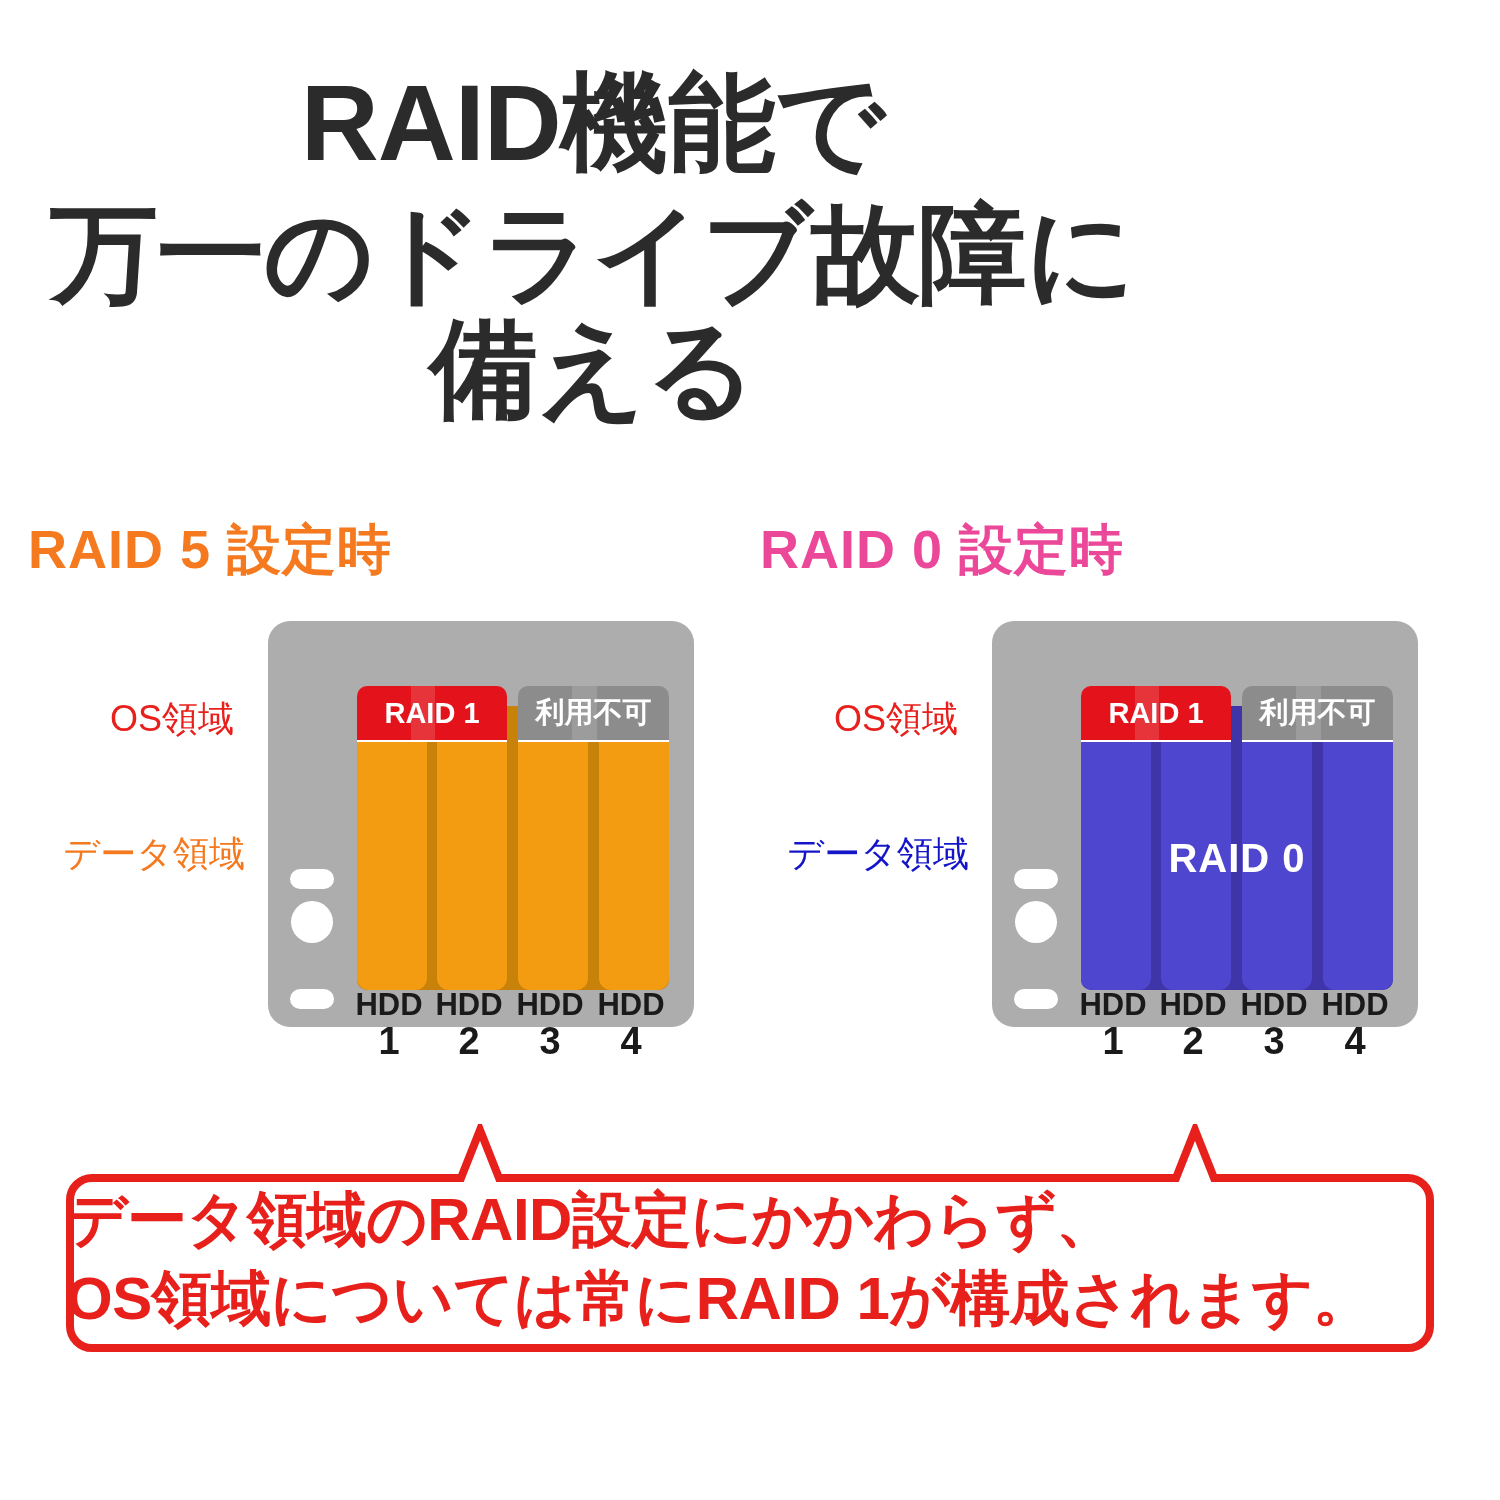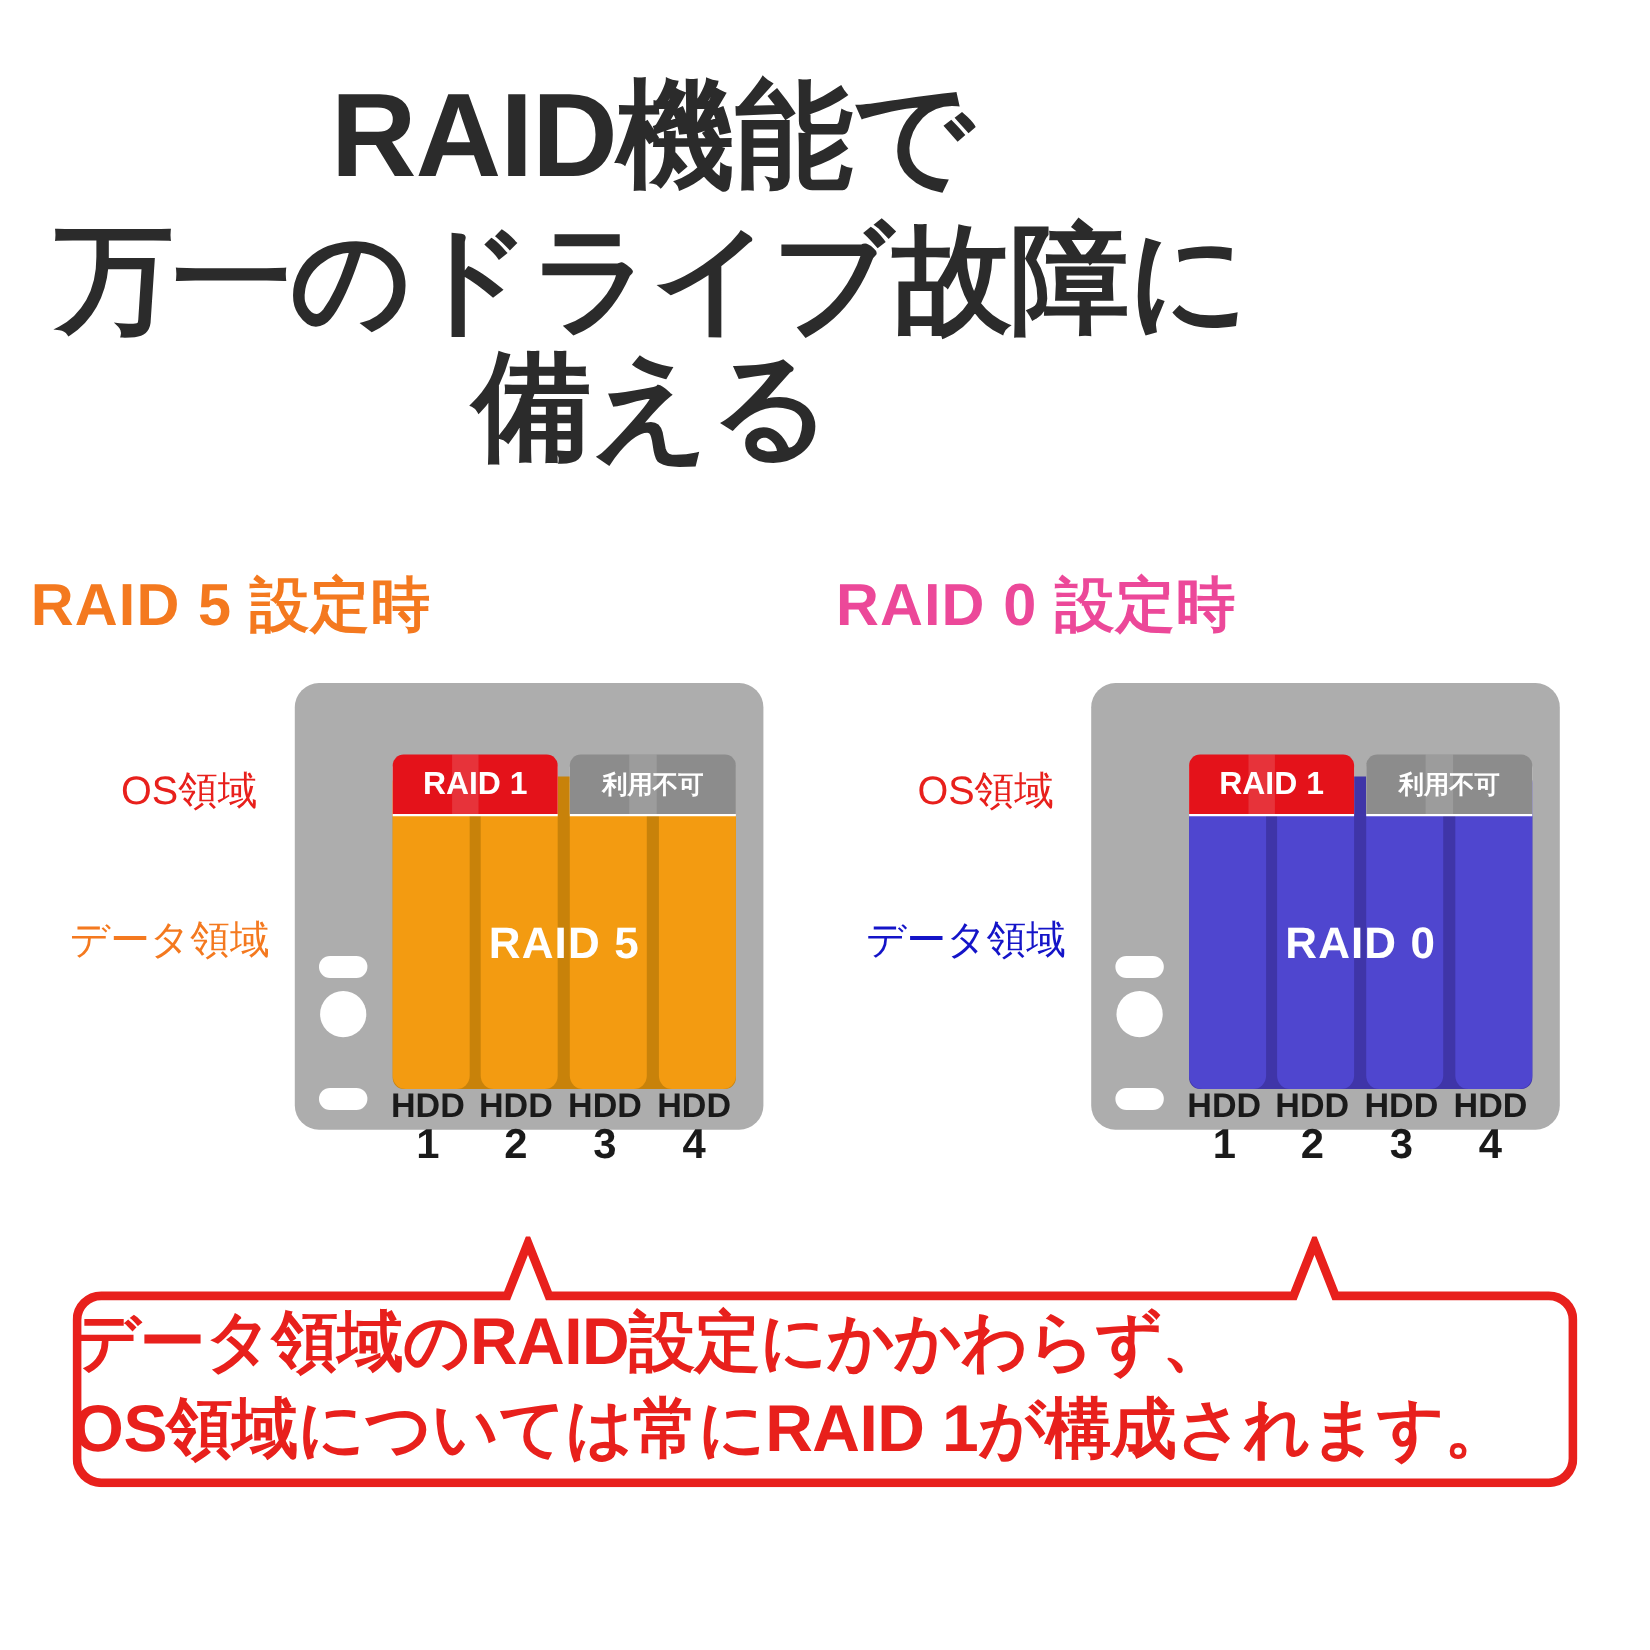--- a/index.html
+++ b/index.html
@@ -147,21 +147,21 @@
     background: #E4121A;
     border-radius: 10px 10px 0 0;
     box-shadow: 0 2px 0 #ffffff;
   }
   .band-na {
     left: 161px;
     width: 151px;
     background: #8C8C8C;
     border-radius: 10px 10px 0 0;
     box-shadow: 0 2px 0 #ffffff;
-    font-size: 23px;
+    font-size: 29px;
   }
   .band-sheen {
     position: absolute;
     top: 0; left: 36%;
     width: 16%;
     height: 100%;
     background: rgba(255,255,255,0.14);
     pointer-events: none;
   }
   .raid-label {
@@ -279,21 +279,20 @@
 
       <div class="band band-os">
         <span>RAID 1</span>
         <span class="band-sheen"></span>
       </div>
       <div class="band band-na">
         <span>利用不可</span>
         <span class="band-sheen"></span>
       </div>
 
-      <div class="raid-label">RAID 5</div>
     </div>
 
     <div class="hdd-labels">
       <div class="hdd-item h1">
         <span class="hdd-text">HDD</span>
         <span class="hdd-num">1</span>
       </div>
       <div class="hdd-item h2">
         <span class="hdd-text">HDD</span>
         <span class="hdd-num">2</span>

